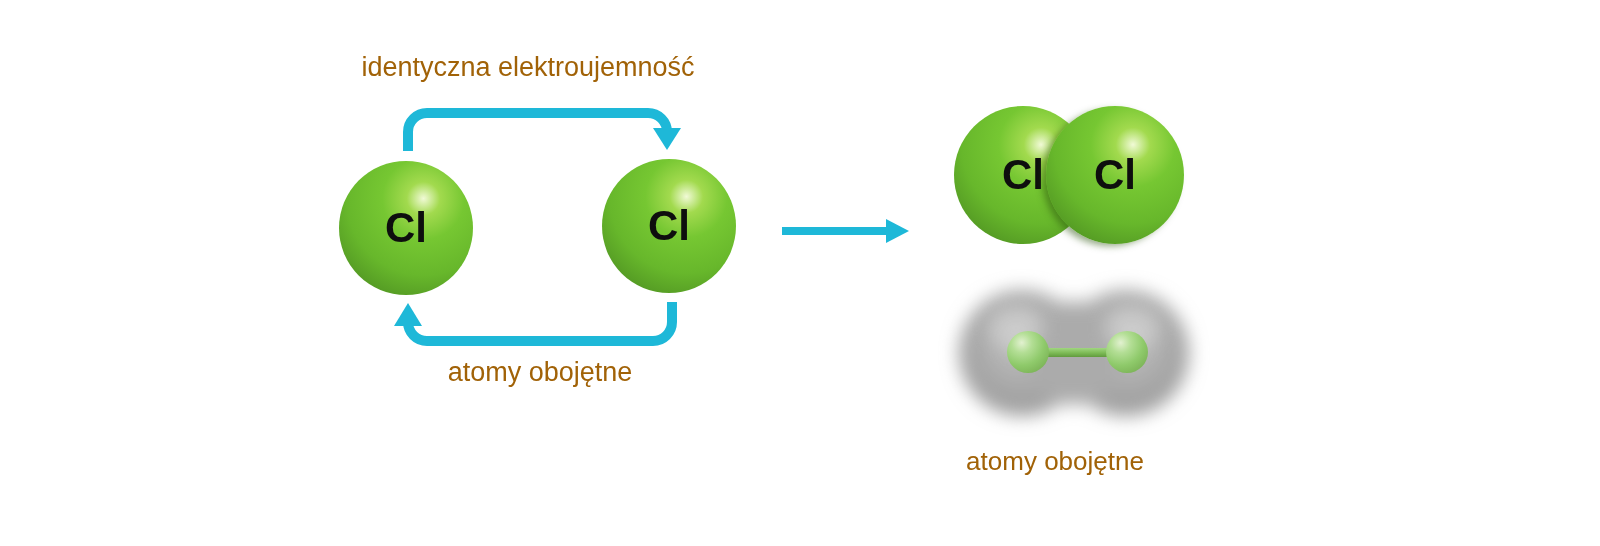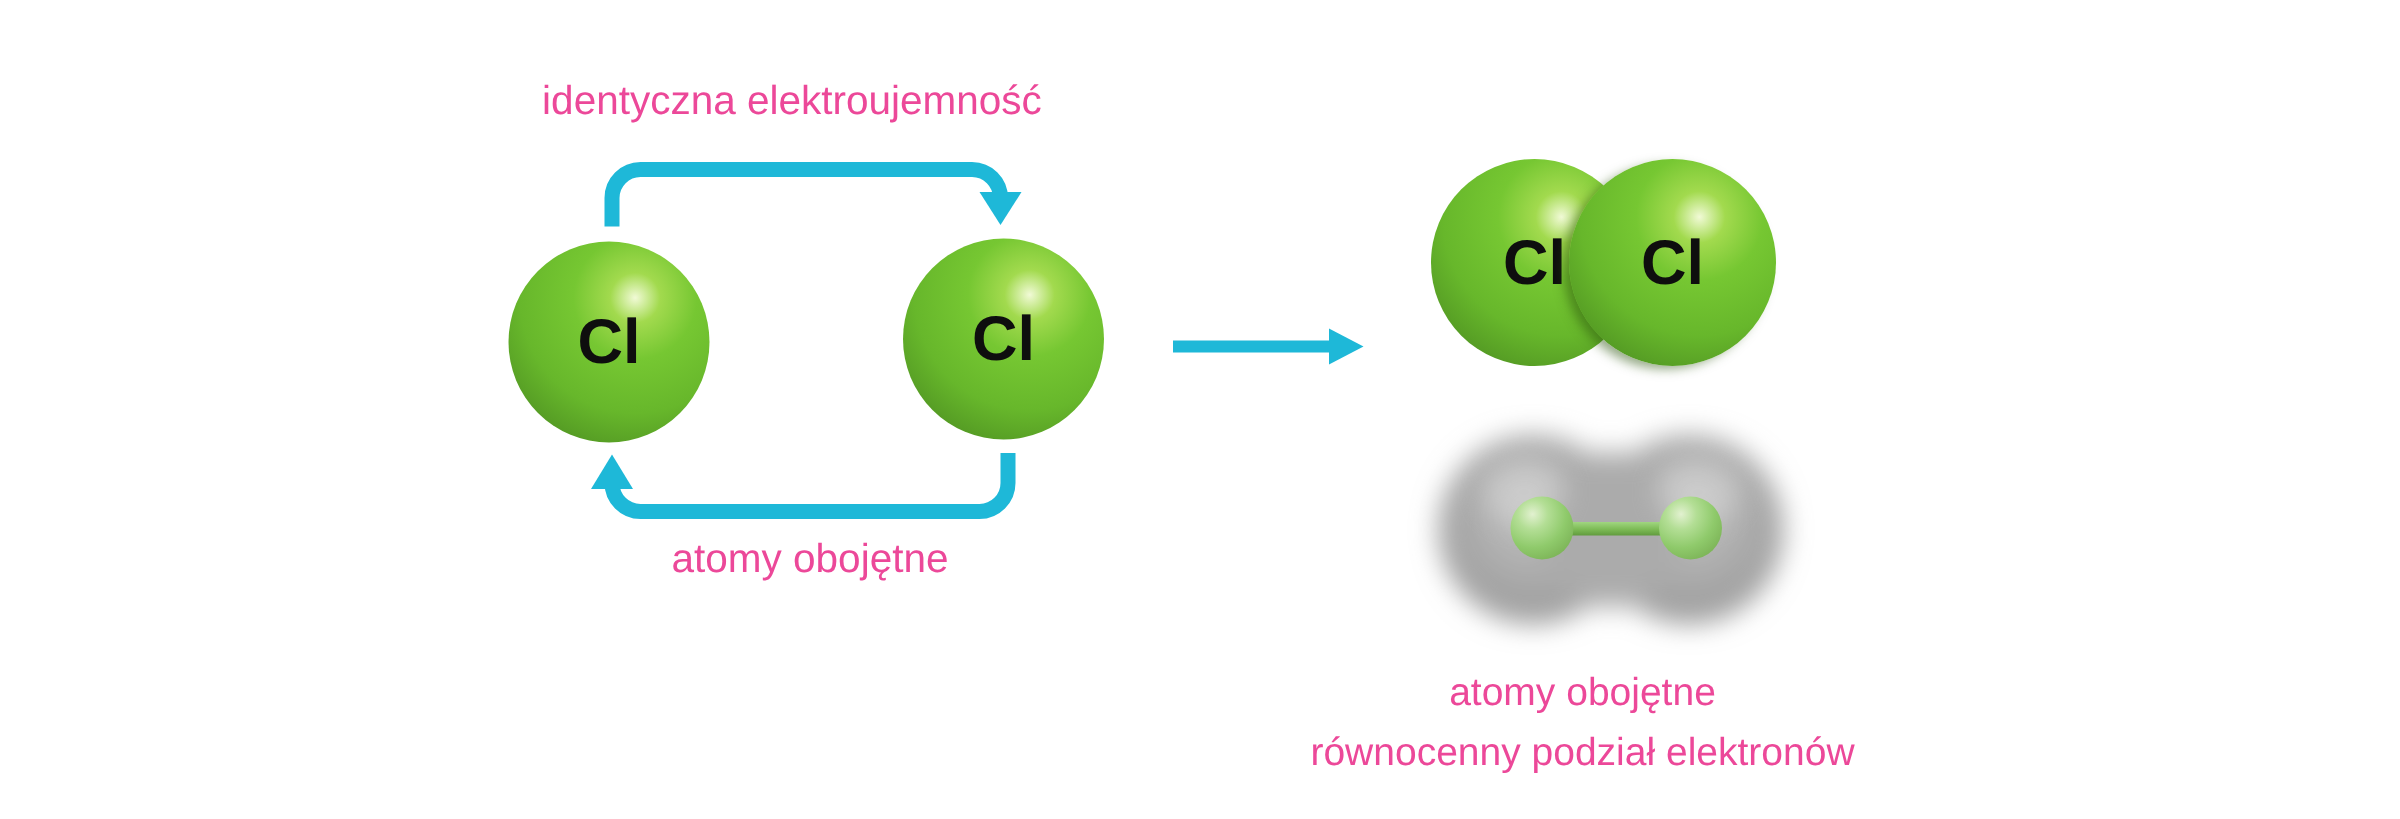--- a/index.html
+++ b/index.html
@@ -12,21 +12,21 @@
     overflow: hidden;
   }
   .arrow-layer {
     position: absolute; left:0; top:0; width:1600px; height:546px;
     pointer-events: none;
   }
   .label {
     position: absolute;
     transform: translateX(-50%);
     white-space: nowrap;
-    color: #ec4899;
+    color: #a16207;
     font-size: 27px;
   }
   .caption { font-size: 26px; }
   .atom {
     position: absolute;
     border-radius: 50%;
     display: flex;
     align-items: center;
     justify-content: center;
     color: #0e0e0e;
@@ -113,15 +113,14 @@
     </div>
   </div>
 
   <div class="bond"></div>
   <div class="atom atom-small" style="left:1007px; top:331px;"></div>
   <div class="atom atom-small" style="left:1106px; top:331px;"></div>
 
   <div class="label" style="left:528px; top:52px;">identyczna elektroujemność</div>
   <div class="label" style="left:540px; top:357px;">atomy obojętne</div>
   <div class="label caption" style="left:1055px; top:446px;">atomy obojętne</div>
-  <div class="label caption" style="left:1055px; top:486px;">równocenny podział elektronów</div>
 
 </div>
 
 </body></html>

